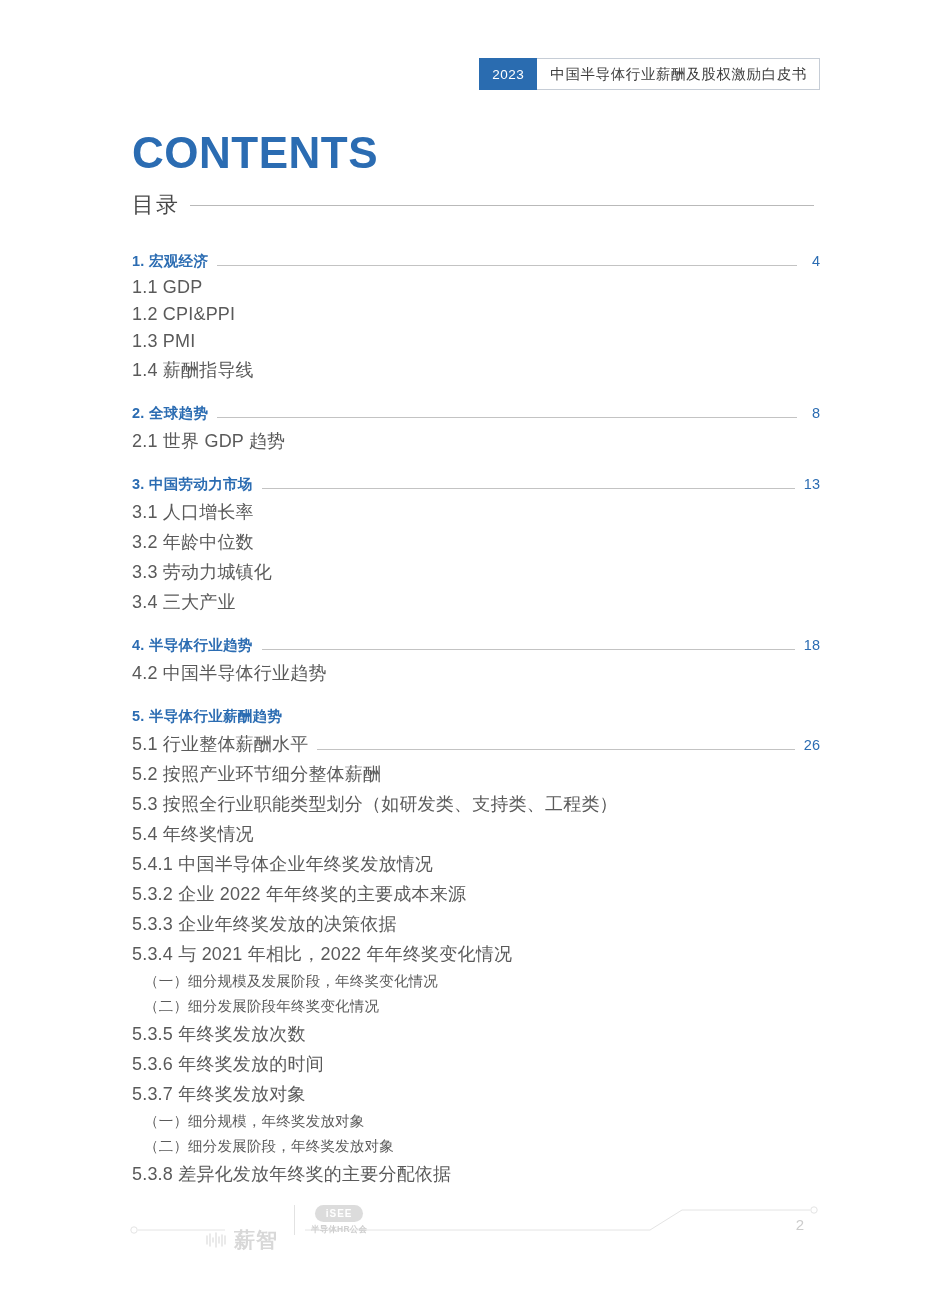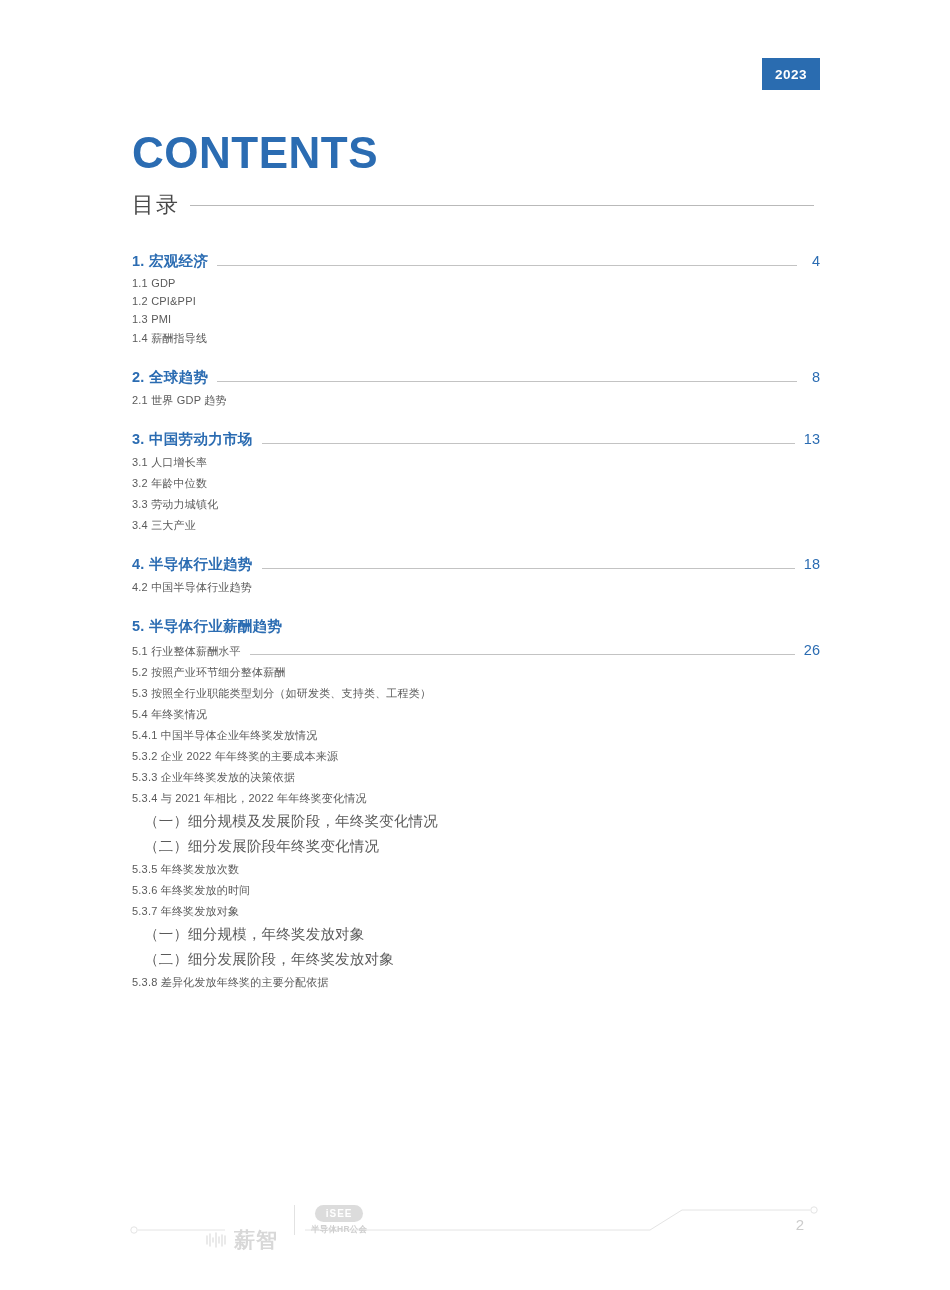--- a/index.html
+++ b/index.html
@@ -22,21 +22,21 @@
     top: 58px;
     right: 130px;
     display: flex;
     align-items: stretch;
     height: 32px;
   }
   .header-year {
     background: #2a6cb0;
     color: #ffffff;
     font-size: 13.5px;
-    font-weight: bold;
+    font-weight: normal;
     letter-spacing: 0.5px;
     display: flex;
     align-items: center;
     justify-content: center;
     padding: 0 13px;
   }
   .header-title-box {
     border: 1px solid #c6cdd6;
     border-left: none;
     display: flex;
@@ -109,21 +109,21 @@
   .level-1 .row-label {
     font-size: 14.5px;
     font-weight: bold;
     color: #2b6cb2;
     letter-spacing: 0.3px;
   }
   .level-2 {
     margin-top: 6px;
   }
   .level-2 .row-label {
-    font-size: 11px;
+    font-size: 18px;
     color: #5a5a5a;
     letter-spacing: 0.2px;
   }
   .level-3 {
     margin-top: 6px;
     padding-left: 12px;
   }
   .level-3 .row-label {
     font-size: 14.5px;
     color: #5a5a5a;
@@ -221,20 +221,21 @@
     color: #cccccc;
     width: 40px;
     text-align: center;
   }
 </style>
 </head>
 <body>
 
 <div class="page-header">
   <div class="header-year">2023</div>
+  <div class="header-title-box">中国半导体行业薪酬及股权激励白皮书</div>
 </div>
 
 <div class="title-block">
   <h1 class="contents-title">CONTENTS</h1>
   <div class="subtitle-row">
     <div class="subtitle-cn">目录</div>
     <div class="subtitle-rule"></div>
   </div>
 </div>
 

